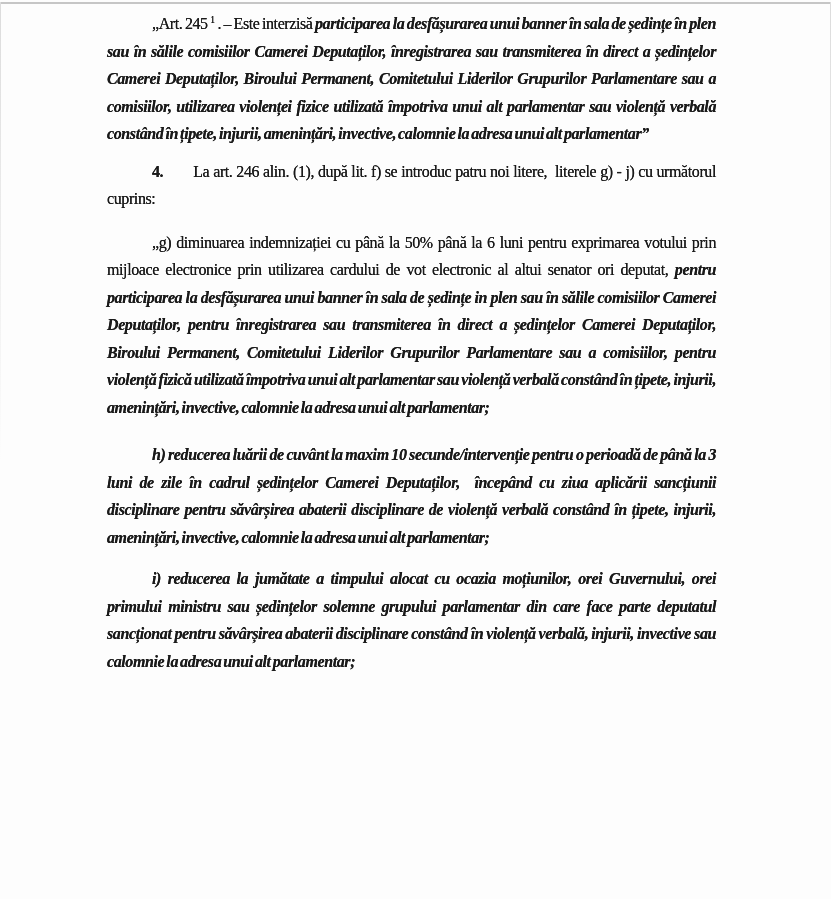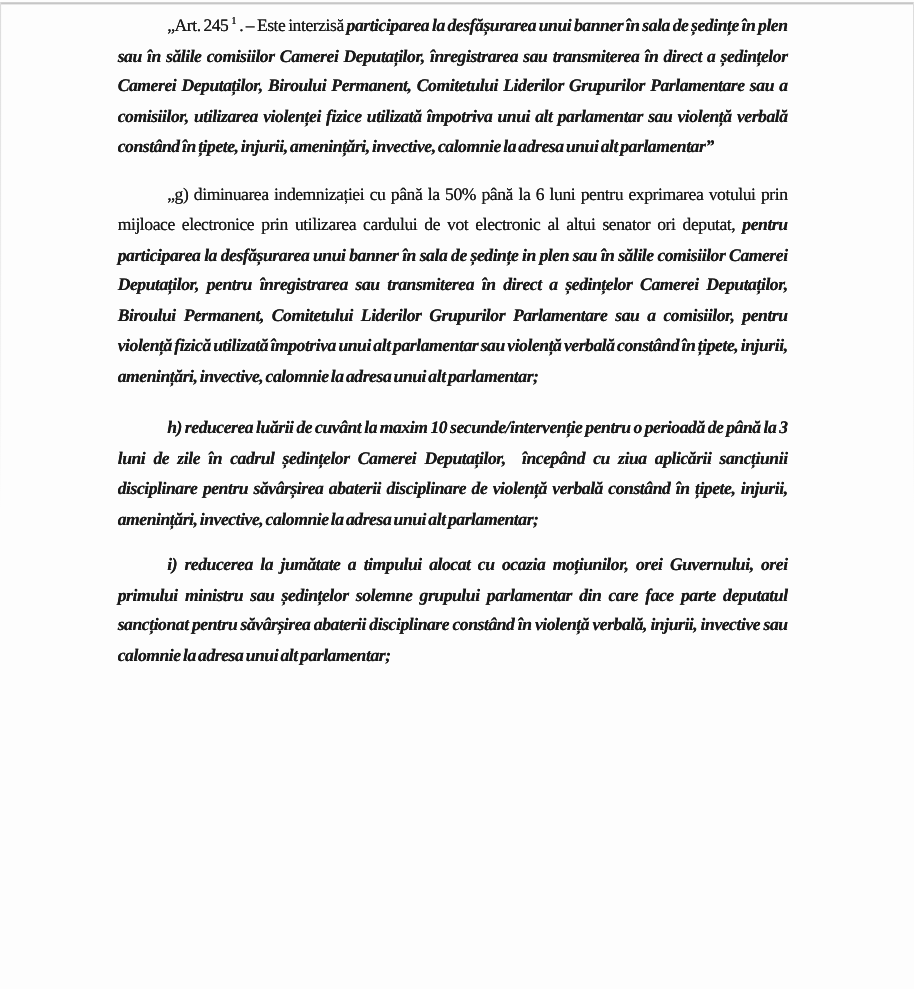--- a/index.html
+++ b/index.html
@@ -67,16 +67,17 @@
 </style>
 </head>
 <body data-name="document-page">
 
 <div class="rule-top" data-name="page-top-rule"></div>
 <div class="edge edge-left" data-name="page-left-edge"></div>
 <div class="edge edge-right" data-name="page-right-edge"></div>
 
 <main class="text-block" data-name="document-body">
   <p class="para" data-name="paragraph-art-245-quote"><span class="run-regular" data-name="text-run-regular">„Art. 245 </span><span class="run-superscript" data-name="text-run-superscript">1</span><span class="run-regular" data-name="text-run-regular"> . – Este interzisă </span><span class="run-bold-italic" data-name="text-run-bold-italic">participarea la desfășurarea unui banner în sala de ședințe în plen sau în sălile comisiilor Camerei Deputaților, înregistrarea sau transmiterea în direct a ședințelor Camerei Deputaților, Biroului Permanent, Comitetului Liderilor Grupurilor Parlamentare sau a comisiilor, utilizarea violenței fizice utilizată împotriva unui alt parlamentar sau violență verbală constând în țipete, injurii, amenințări, invective, calomnie la adresa unui alt parlamentar”</span></p>
+  <p class="para" data-name="paragraph-item-4"><span class="run-bold" data-name="text-run-bold">4.</span><span class="run-tab" data-name="text-run-tab"></span><span class="run-regular" data-name="text-run-regular">La art. 246 alin. (1), după lit. f) se introduc patru noi litere,&nbsp; literele g) - j) cu următorul cuprins:</span></p>
   <p class="para" data-name="paragraph-lit-g"><span class="run-regular" data-name="text-run-regular">„g) diminuarea indemnizației cu până la 50% până la 6 luni pentru exprimarea votului prin mijloace electronice prin utilizarea cardului de vot electronic al altui senator ori deputat, </span><span class="run-bold-italic" data-name="text-run-bold-italic">pentru participarea la desfășurarea unui banner în sala de ședințe in plen sau în sălile comisiilor Camerei Deputaților, pentru înregistrarea sau transmiterea în direct a ședințelor Camerei Deputaților, Biroului Permanent, Comitetului Liderilor Grupurilor Parlamentare sau a comisiilor, pentru violență fizică utilizată împotriva unui alt parlamentar sau violență verbală constând în țipete, injurii, amenințări, invective, calomnie la adresa unui alt parlamentar;</span></p>
   <p class="para" data-name="paragraph-lit-h"><span class="run-bold-italic" data-name="text-run-bold-italic">h) reducerea luării de cuvânt la maxim 10 secunde/intervenție pentru o perioadă de până la 3 luni de zile în cadrul ședințelor Camerei Deputaților,&nbsp; începând cu ziua aplicării sancțiunii disciplinare pentru săvârșirea abaterii disciplinare de violență verbală constând în țipete, injurii, amenințări, invective, calomnie la adresa unui alt parlamentar;</span></p>
   <p class="para" data-name="paragraph-lit-i"><span class="run-bold-italic" data-name="text-run-bold-italic">i) reducerea la jumătate a timpului alocat cu ocazia moțiunilor, orei Guvernului, orei primului ministru sau ședințelor solemne grupului parlamentar din care face parte deputatul sancționat pentru săvârșirea abaterii disciplinare constând în violență verbală, injurii, invective sau calomnie la adresa unui alt parlamentar;</span></p>
 </main>
 
 </body></html>

